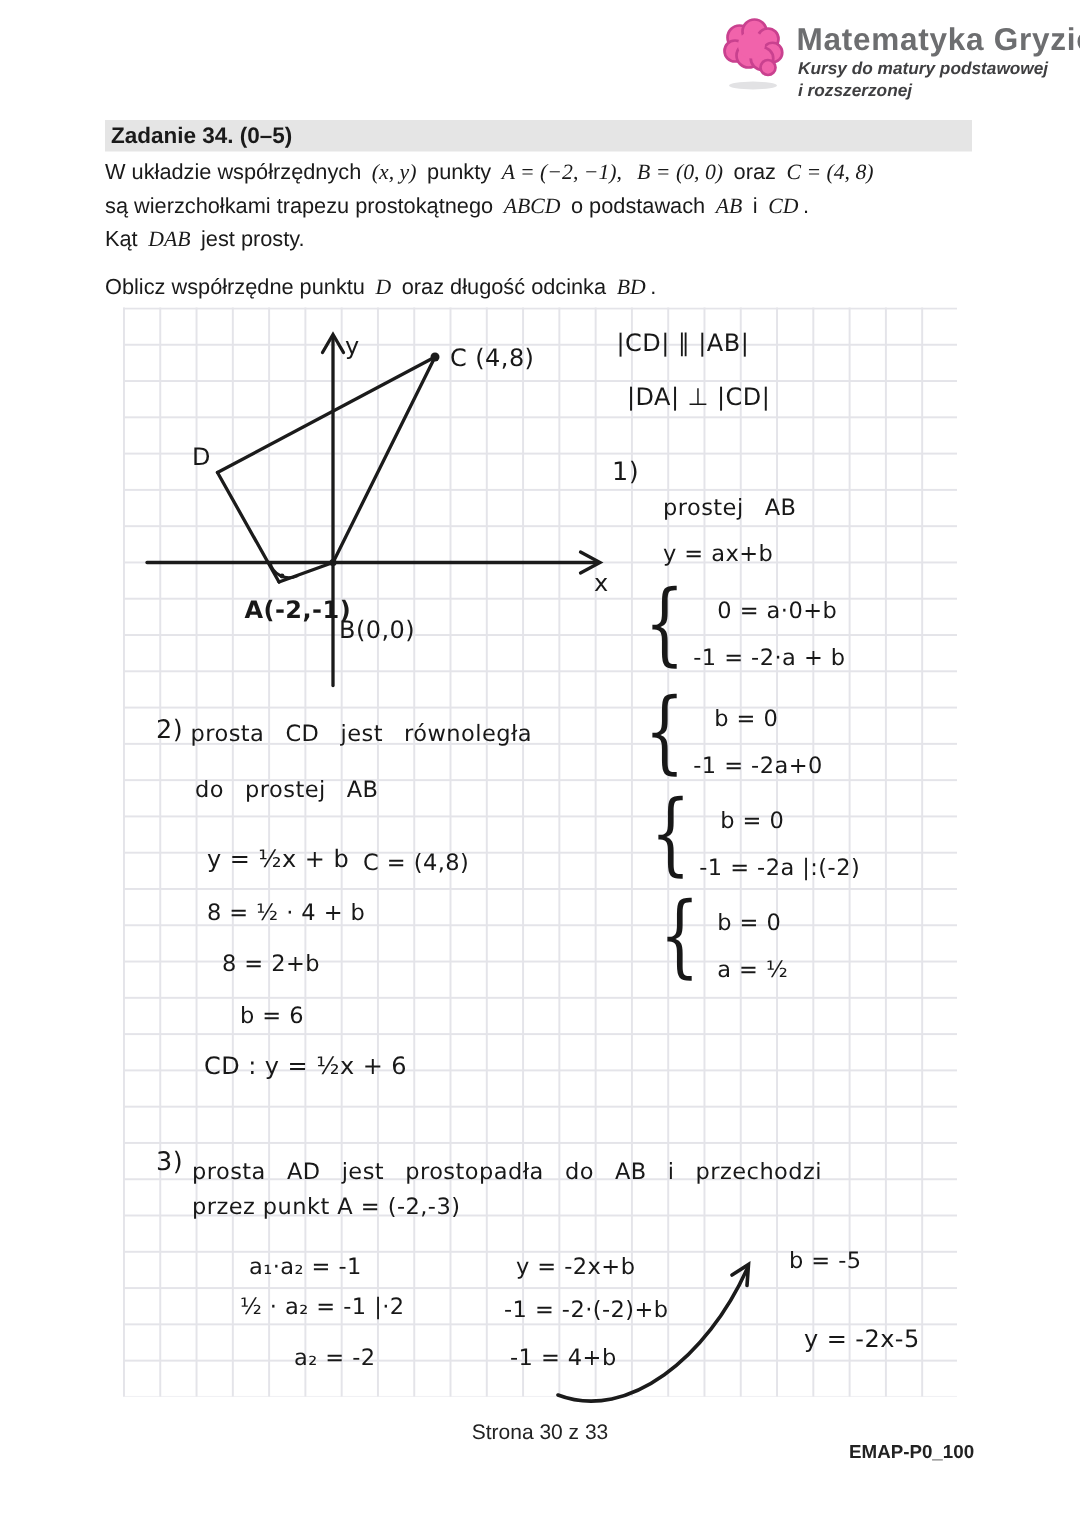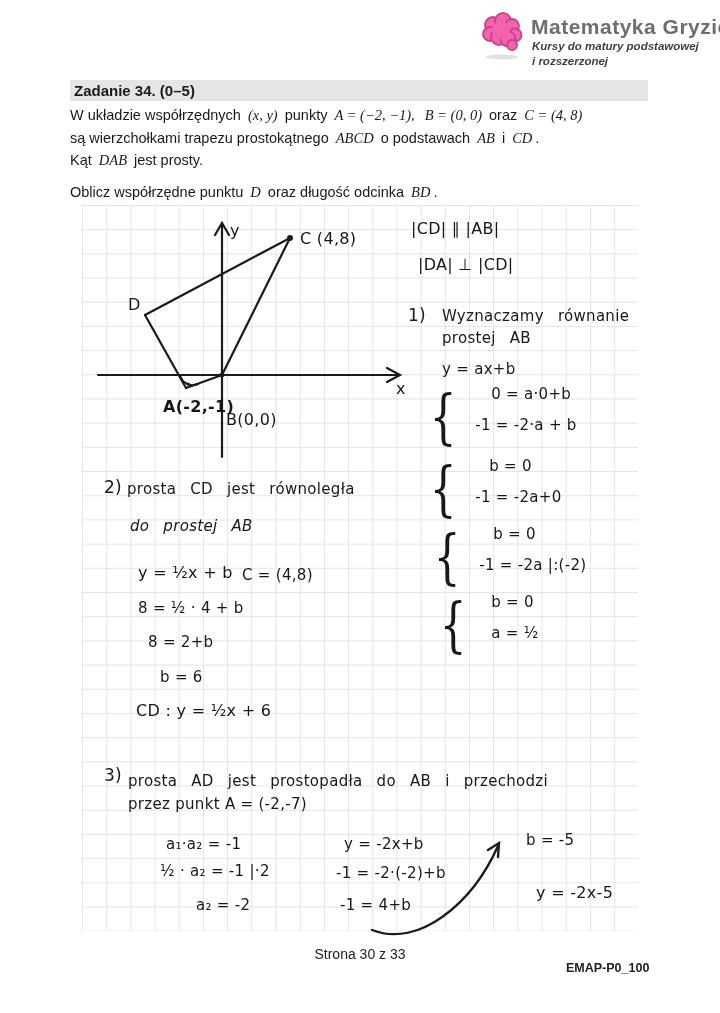--- a/index.html
+++ b/index.html
@@ -27,21 +27,21 @@
   .hw{position:absolute;font-family:"DejaVu Sans",sans-serif;font-size:15px;color:#181818;
       letter-spacing:.3px;white-space:nowrap;}
   .hw-title{word-spacing:9px;}
   .hw-big{font-size:16px;}
   .stepnum{font-size:17px;}
 
   
   .sys{position:absolute;display:flex;align-items:center;}
   .brace{font-family:"DejaVu Serif",serif;font-size:60px;font-weight:normal;color:#181818;
          transform:scaleX(.7);line-height:.95;}
-  .sys-lines > div{height:31px;display:flex;align-items:flex-start;margin-left:13px;}
+  .sys-lines > div{height:31px;display:flex;align-items:flex-end;}
   .sys-lines .hw-line{font-family:"DejaVu Sans",sans-serif;font-size:15px;color:#181818;
       letter-spacing:.3px;white-space:nowrap;}
 
   svg{display:block;}
   .footer-page{left:0;top:946px;width:720px;text-align:center;font-size:14px;color:#222;}
   .footer-code{left:566px;top:961px;font-size:12.5px;font-weight:bold;color:#222;}
 </style>
 </head>
 <body>
 
@@ -107,21 +107,20 @@
     <span class="hw hw-big" style="left:314px;top:174px;">x</span>
     <span class="hw hw-big" style="left:218px;top:24px;">C (4,8)</span>
     <span class="hw hw-big" style="left:46px;top:90px;">D</span>
     <span class="hw hw-big" style="left:144px;top:162px;margin-top:43px;">B(0,0)</span>
     <span class="hw hw-big" style="left:81px;top:192px;font-weight:bold;">A(-2,-1)</span>
 
     <span class="hw hw-big" style="left:329px;top:14px;">|CD|  ∥  |AB|</span>
     <span class="hw hw-big" style="left:336px;top:50px;">|DA|  ⊥  |CD|</span>
 
     <span class="hw stepnum" style="left:326px;top:100px;">1)</span>
-    <span class="hw hw-title" style="left:360px;top:102px;">Wyznaczamy równanie</span>
     <span class="hw hw-title" style="left:360px;top:124px;">prostej AB</span>
     <span class="hw" style="left:360px;top:155px;">y = ax+b</span>
 
     <div class="sys" style="left:342px;top:180px;">
       <span class="brace">{</span>
       <div class="sys-lines">
         <div>
             <span class="hw-line" style="margin-left:16px;">0 = a·0+b</span>
           </div>
         <div>
@@ -161,31 +160,31 @@
             <span class="hw-line" style="margin-left:6px;">b = 0</span>
           </div>
         <div>
             <span class="hw-line" style="margin-left:6px;">a = ½</span>
           </div>
       </div>
     </div>
 
     <span class="hw stepnum" style="left:22px;top:272px;">2)</span>
     <span class="hw hw-title" style="left:45px;top:275px;">prosta CD jest równoległa</span>
-    <span class="hw hw-title" style="left:48px;top:312px;font-style:italic;">do prostej AB</span>
+    <span class="hw hw-title" style="left:48px;top:312px;">do prostej AB</span>
     <span class="hw hw-big" style="left:56px;top:358px;">y = ½x + b</span>
     <span class="hw" style="left:160px;top:361px;">C = (4,8)</span>
     <span class="hw" style="left:56px;top:394px;">8 = ½ · 4 + b</span>
     <span class="hw" style="left:66px;top:428px;">8 = 2+b</span>
     <span class="hw" style="left:78px;top:463px;">b = 6</span>
     <span class="hw hw-big" style="left:54px;top:496px;">CD :   y = ½x + 6</span>
 
     <span class="hw stepnum" style="left:22px;top:560px;">3)</span>
     <span class="hw hw-title" style="left:46px;top:567px;">prosta AD jest prostopadła do AB i przechodzi</span>
-    <span class="hw" style="left:46px;top:590px;">przez punkt A = (-2,-7)</span>
+    <span class="hw" style="left:46px;top:590px;">przez punkt A = (-2,-3)</span>
 
     <span class="hw" style="left:84px;top:630px;">a₁·a₂ = -1</span>
     <span class="hw" style="left:78px;top:657px;">½ · a₂ = -1 |·2</span>
     <span class="hw" style="left:114px;top:691px;">a₂ = -2</span>
 
     <span class="hw" style="left:262px;top:630px;">y = -2x+b</span>
     <span class="hw" style="left:254px;top:659px;">-1 = -2·(-2)+b</span>
     <span class="hw" style="left:258px;top:691px;">-1 = 4+b</span>
 
     <span class="hw" style="left:444px;top:626px;">b = -5</span>

